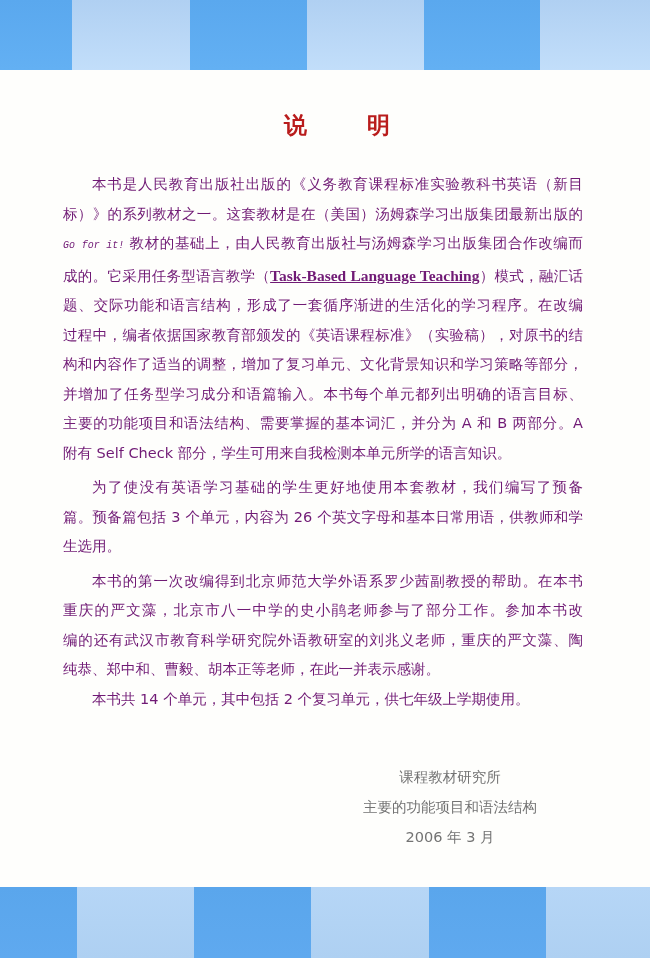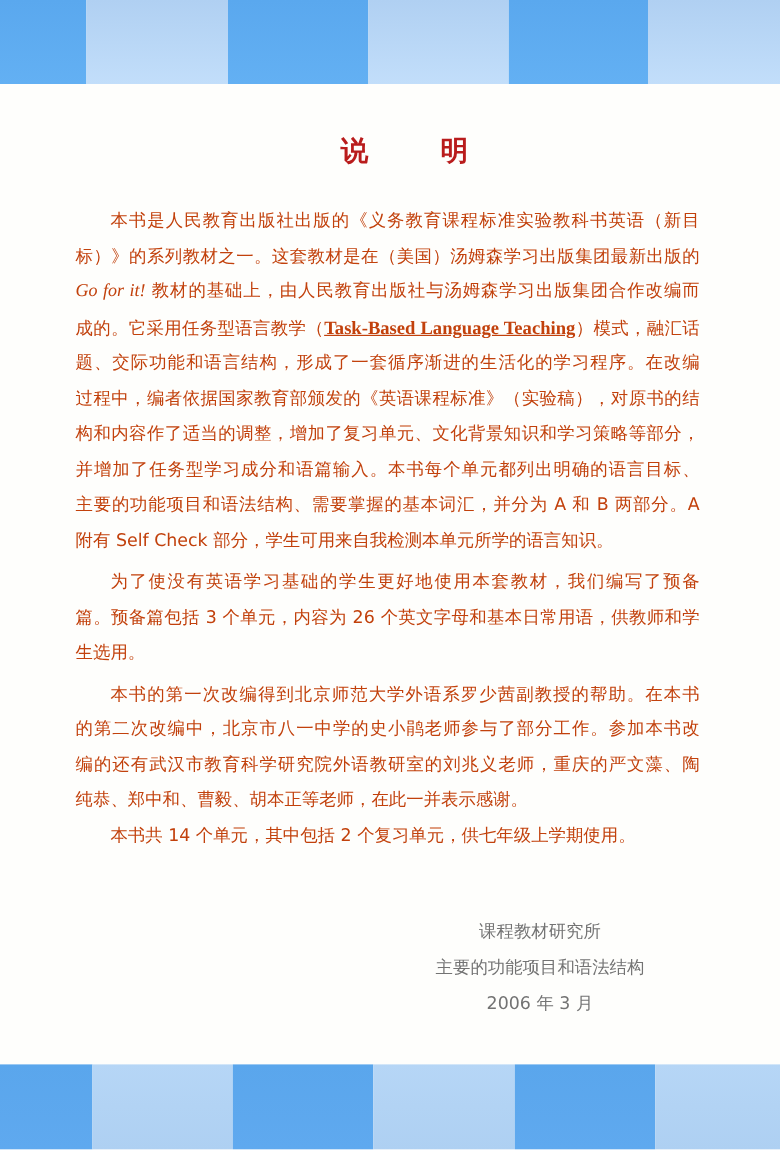--- a/index.html
+++ b/index.html
@@ -21,29 +21,29 @@
   .title {
     position: absolute; top: 110px; left: 12px; width: 650px;
     text-align: center; font-size: 23px; font-weight: bold;
     color: #b91c1c; letter-spacing: 0;
   }
   .title span { display: inline-block; }
   .title .gap { width: 60px; }
 
   .body-text {
     position: absolute; left: 63px; top: 170px; width: 520px;
-    font-size: 14.5px; line-height: 29.5px; color: #c2410c;
+    font-size: 14.5px; line-height: 29.5px; color: #701a75;
   }
   .para { margin: 0; text-indent: 29px; text-align: justify; }
   .para + .para { margin-top: 5px; }
   .line { display: block; text-align: justify; text-align-last: justify; white-space: nowrap; }
   .line.last { text-align-last: left; }
   .line.first { padding-left: 29px; }
   .para.lines { text-indent: 0; }
-  .latin-italic { font-family: Liberation Serif, serif; font-style: italic; font-size: 15px; }
+  .latin-italic { font-family: Liberation Mono, monospace; font-style: italic; font-size: 10px; }
   .latin-bold { font-family: "Liberation Serif", serif; font-weight: bold; font-size: 15.5px; text-decoration: underline; }
 
   .signature {
     position: absolute; left: 330px; width: 240px; top: 762px;
     text-align: center; font-size: 14.5px; line-height: 30px; color: #737373;
   }
   .signature div { white-space: nowrap; }
 </style>
 </head>
 <body>
@@ -74,21 +74,21 @@
     <span class="line">主要的功能项目和语法结构、需要掌握的基本词汇，并分为 A 和 B 两部分。A</span>
     <span class="line last">附有 Self  Check 部分，学生可用来自我检测本单元所学的语言知识。</span>
   </div>
   <div class="para lines">
     <span class="line first">为了使没有英语学习基础的学生更好地使用本套教材，我们编写了预备</span>
     <span class="line">篇。预备篇包括 3 个单元，内容为 26 个英文字母和基本日常用语，供教师和学</span>
     <span class="line last">生选用。</span>
   </div>
   <div class="para lines">
     <span class="line first">本书的第一次改编得到北京师范大学外语系罗少茜副教授的帮助。在本书</span>
-    <span class="line">的第二次改编中，北京市八一中学的史小鹃老师参与了部分工作。参加本书改</span>
+    <span class="line">重庆的严文藻，北京市八一中学的史小鹃老师参与了部分工作。参加本书改</span>
     <span class="line">编的还有武汉市教育科学研究院外语教研室的刘兆义老师，重庆的严文藻、陶</span>
     <span class="line last">纯恭、郑中和、曹毅、胡本正等老师，在此一并表示感谢。</span>
   </div>
   <div class="para lines" style="margin-top:0">
     <span class="line first last">本书共 14 个单元，其中包括 2 个复习单元，供七年级上学期使用。</span>
   </div>
 </div>
 
 <div class="signature">
   <div>课程教材研究所</div>

